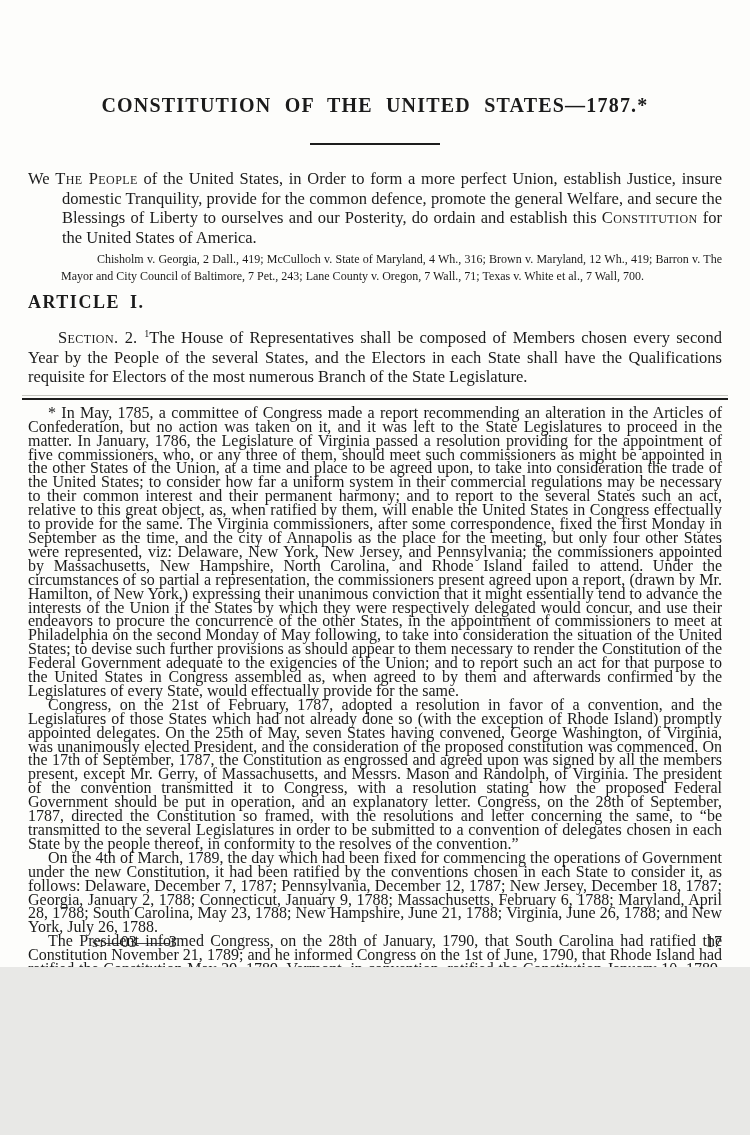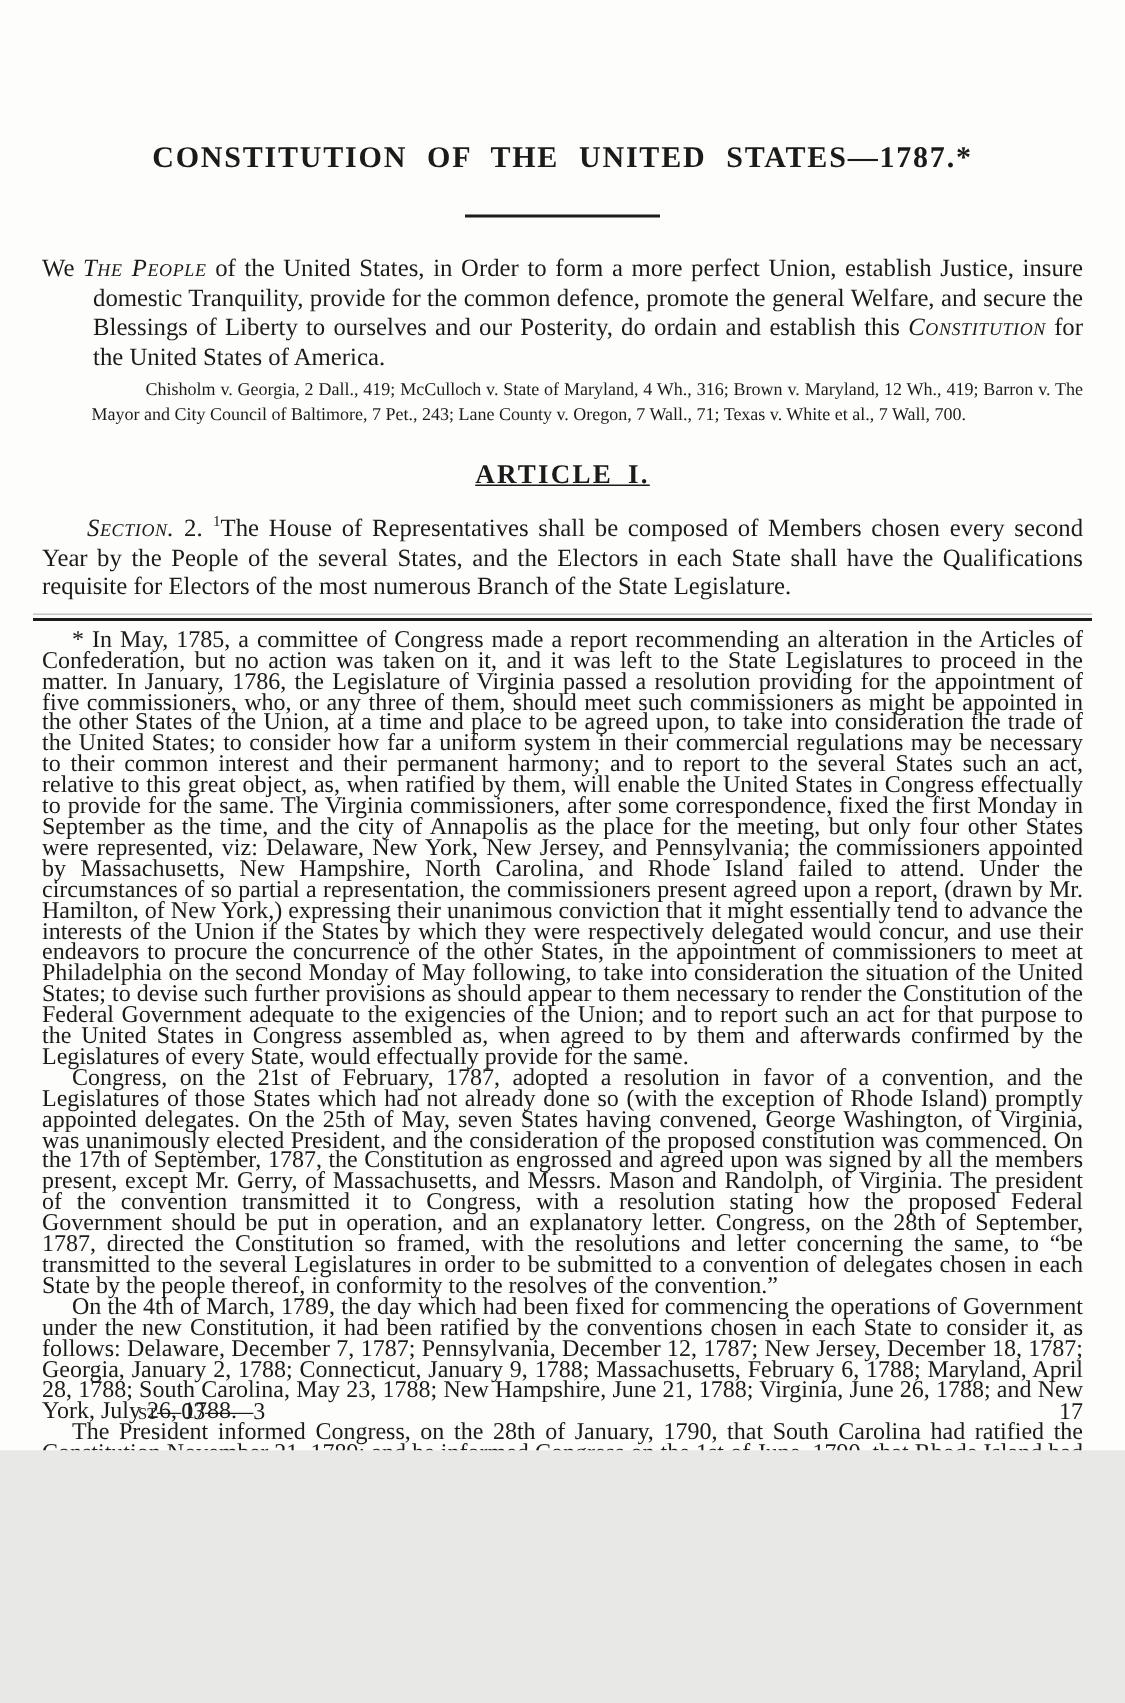--- a/index.html
+++ b/index.html
@@ -21,38 +21,38 @@
     line-height:24px;
     font-weight:700;
     letter-spacing:1.2px;
     word-spacing:7px;
   }
   .title-rule{
     width:130px;height:0;
     border-bottom:2px solid #1d1d1d;
     margin:26px auto 0;
   }
-  .sc{font-variant:small-caps;letter-spacing:.4px;font-style:italic;}
+  .sc{font-variant:small-caps;letter-spacing:.4px;}
   .preamble{
     margin:24px 0 0;
     font-size:16.5px;line-height:19.5px;
     text-align:justify;
     padding-left:34px;text-indent:-34px;
   }
   .citations{
     margin:4px 0 0 33px;
     text-indent:36px;
     font-size:12px;line-height:16.5px;
     text-align:justify;
   }
   .article-heading{
-    margin-top:22px;
-    text-align:center;
+    margin-top:8px;
+    text-align:left;
     font-size:18px;line-height:21px;
-    letter-spacing:1.5px;word-spacing:4px;text-decoration:underline;
+    letter-spacing:1.5px;word-spacing:4px;
   }
   .section-para{
     margin:10px 0 0;
     font-size:16.5px;line-height:19.5px;
     text-align:justify;
     text-indent:30px;
   }
   .section-para .sec-num{margin-right:7px;}
   .section-citation{
     margin-top:1px;

